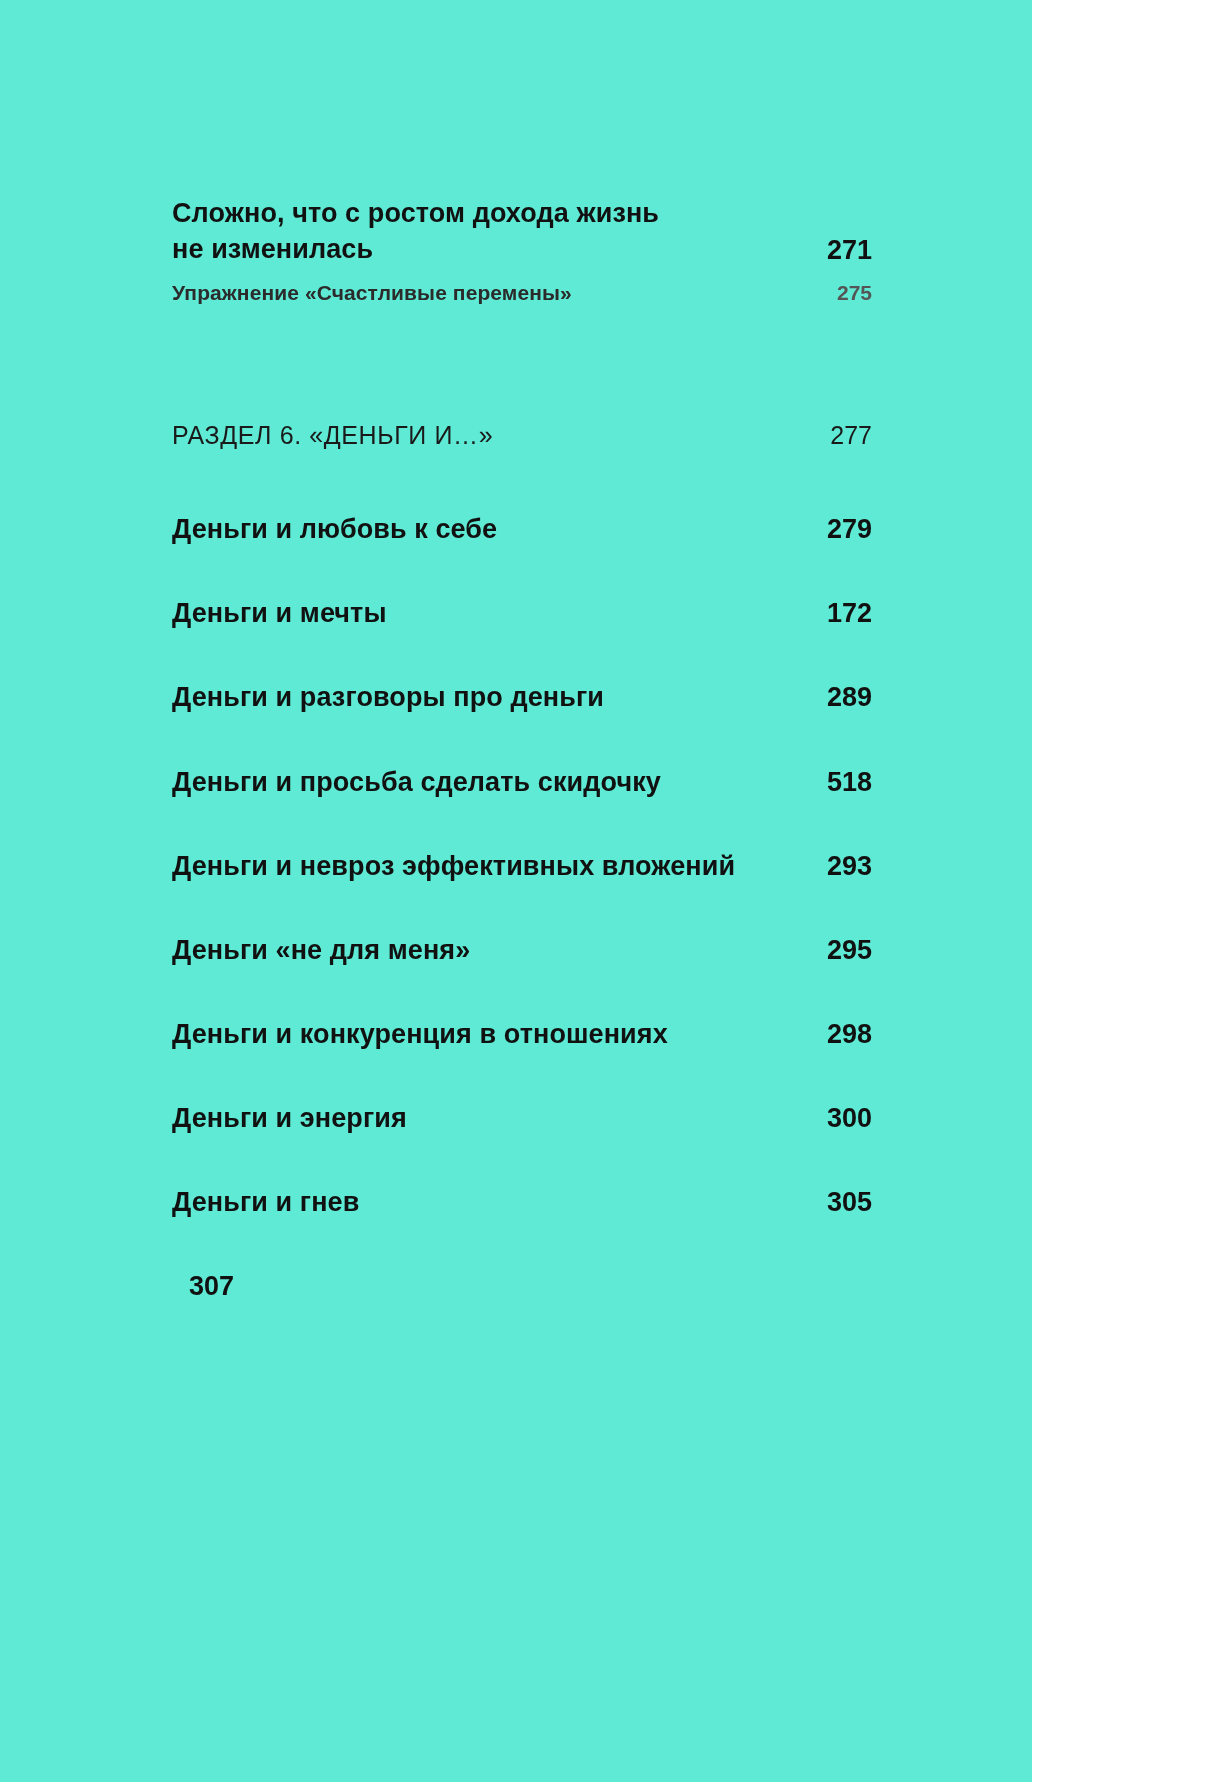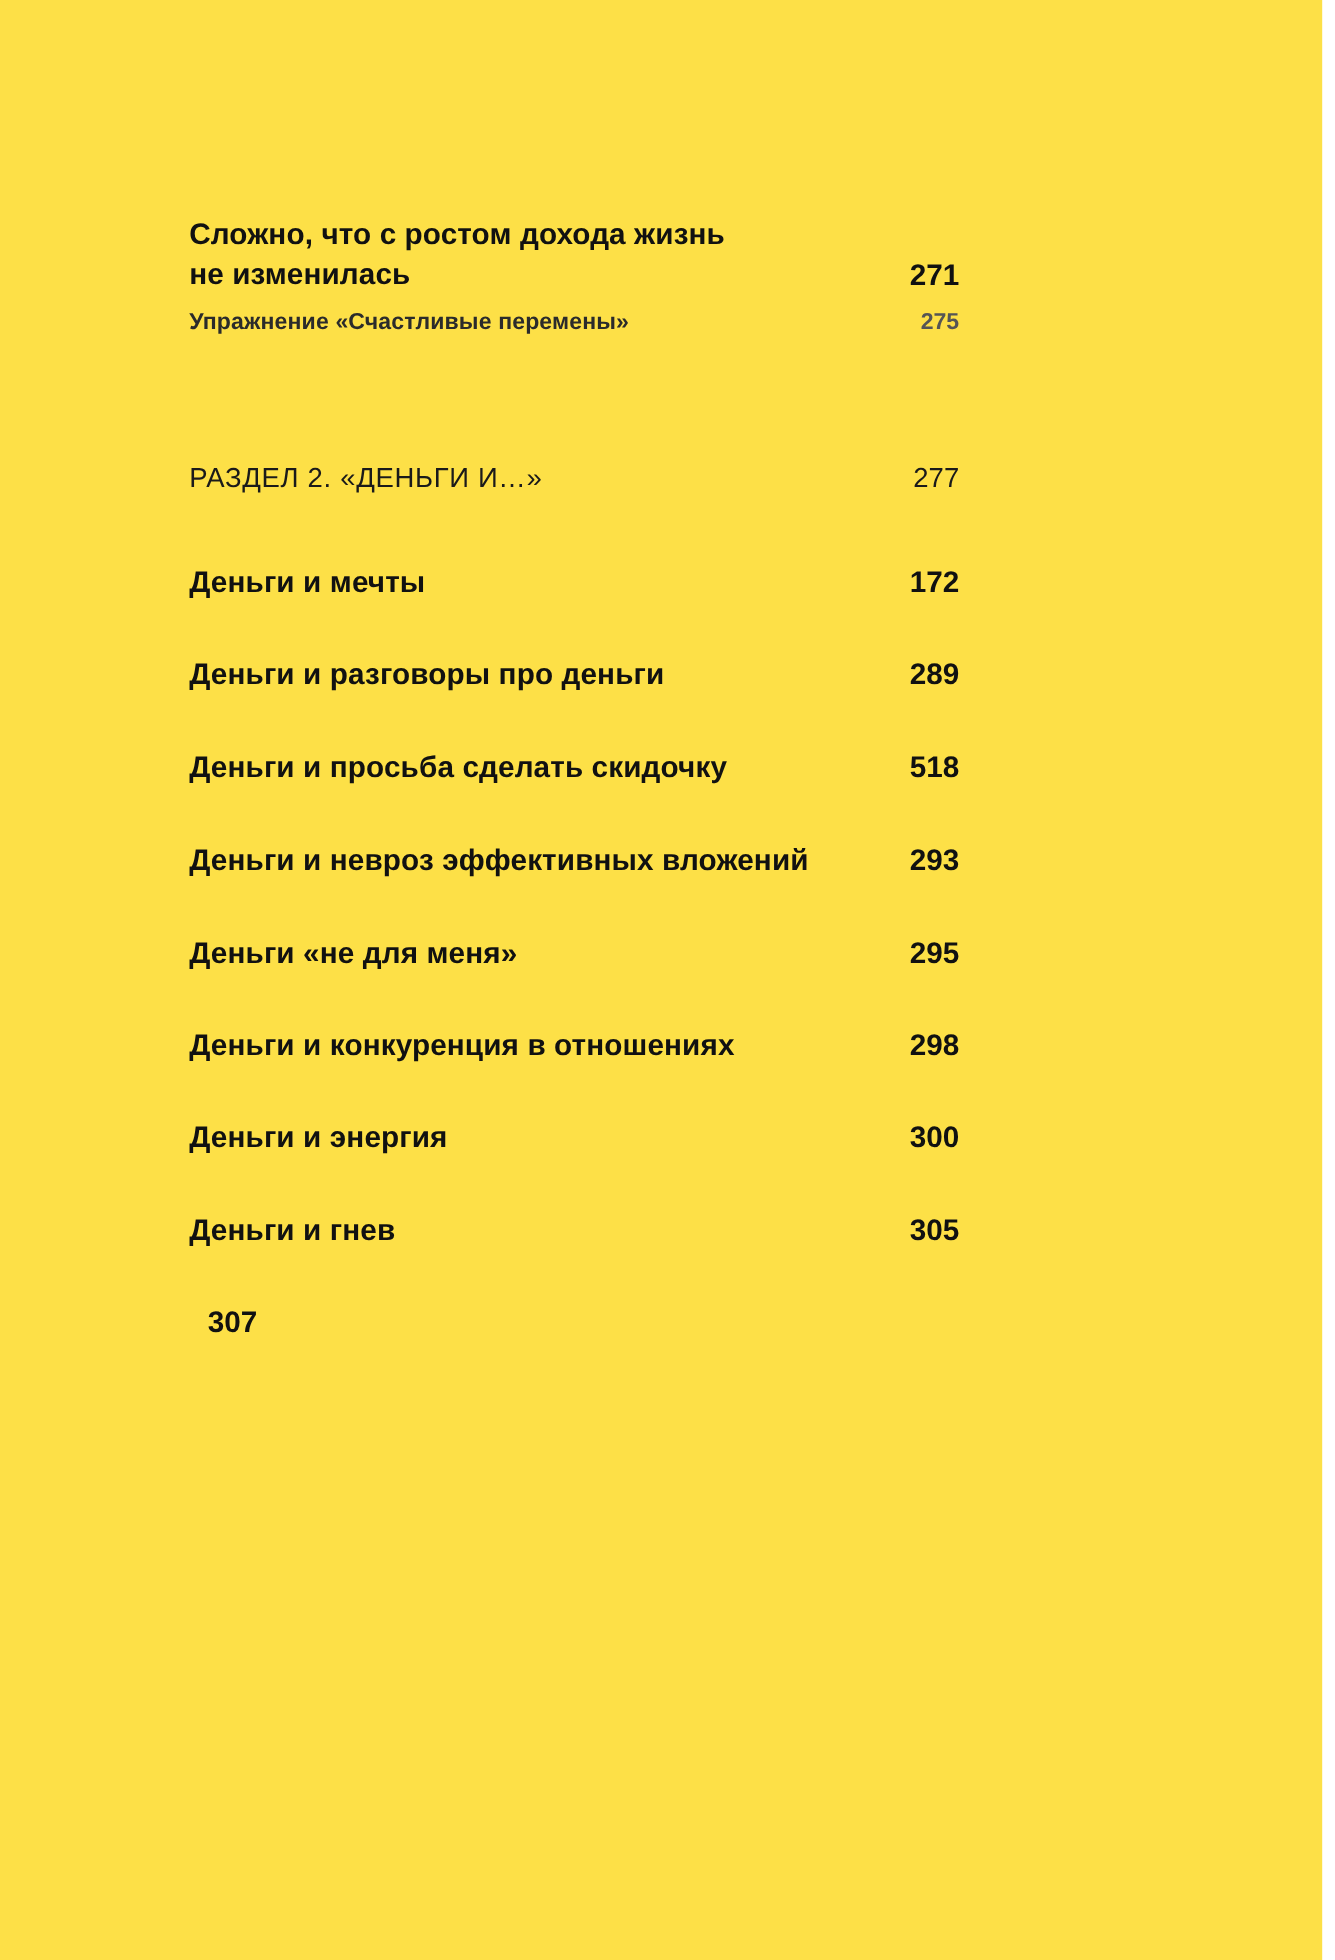--- a/index.html
+++ b/index.html
@@ -12,23 +12,23 @@
     height: 1782px;
     font-family: "Liberation Sans", sans-serif;
     color: #111111;
     position: relative;
     overflow: hidden;
   }
   .page {
     position: absolute;
     left: 0;
     top: 0;
-    width: 1202px;
+    width: 1032px;
     height: 1782px;
-    background: #fde047;
+    background: #5eead4;
   }
   .toc {
     position: absolute;
     left: 172px;
     top: 196px;
     width: 700px;
   }
   
   .row {
     display: flex;
@@ -122,24 +122,28 @@
       <div class="title"><span>Сложно, что с ростом дохода жизнь</span><br><span>не изменилась</span></div>
       <div class="page-num">271</div>
     </div>
 
     <div class="row entry-sub">
       <div class="title">Упражнение «Счастливые перемены»</div>
       <div class="page-num">275</div>
     </div>
 
     <div class="row entry-section">
-      <div class="title">РАЗДЕЛ 2. «ДЕНЬГИ И…»</div>
+      <div class="title">РАЗДЕЛ 6. «ДЕНЬГИ И…»</div>
       <div class="page-num">277</div>
     </div>
 
+    <div class="row entry-chapter">
+      <div class="title">Деньги и любовь к себе</div>
+      <div class="page-num">279</div>
+    </div>
 
 
     <div class="row entry-chapter">
       <div class="title">Деньги и мечты</div>
       <div class="page-num">172</div>
     </div>
 
     <div class="row entry-chapter">
       <div class="title">Деньги и разговоры про деньги</div>
       <div class="page-num">289</div>

